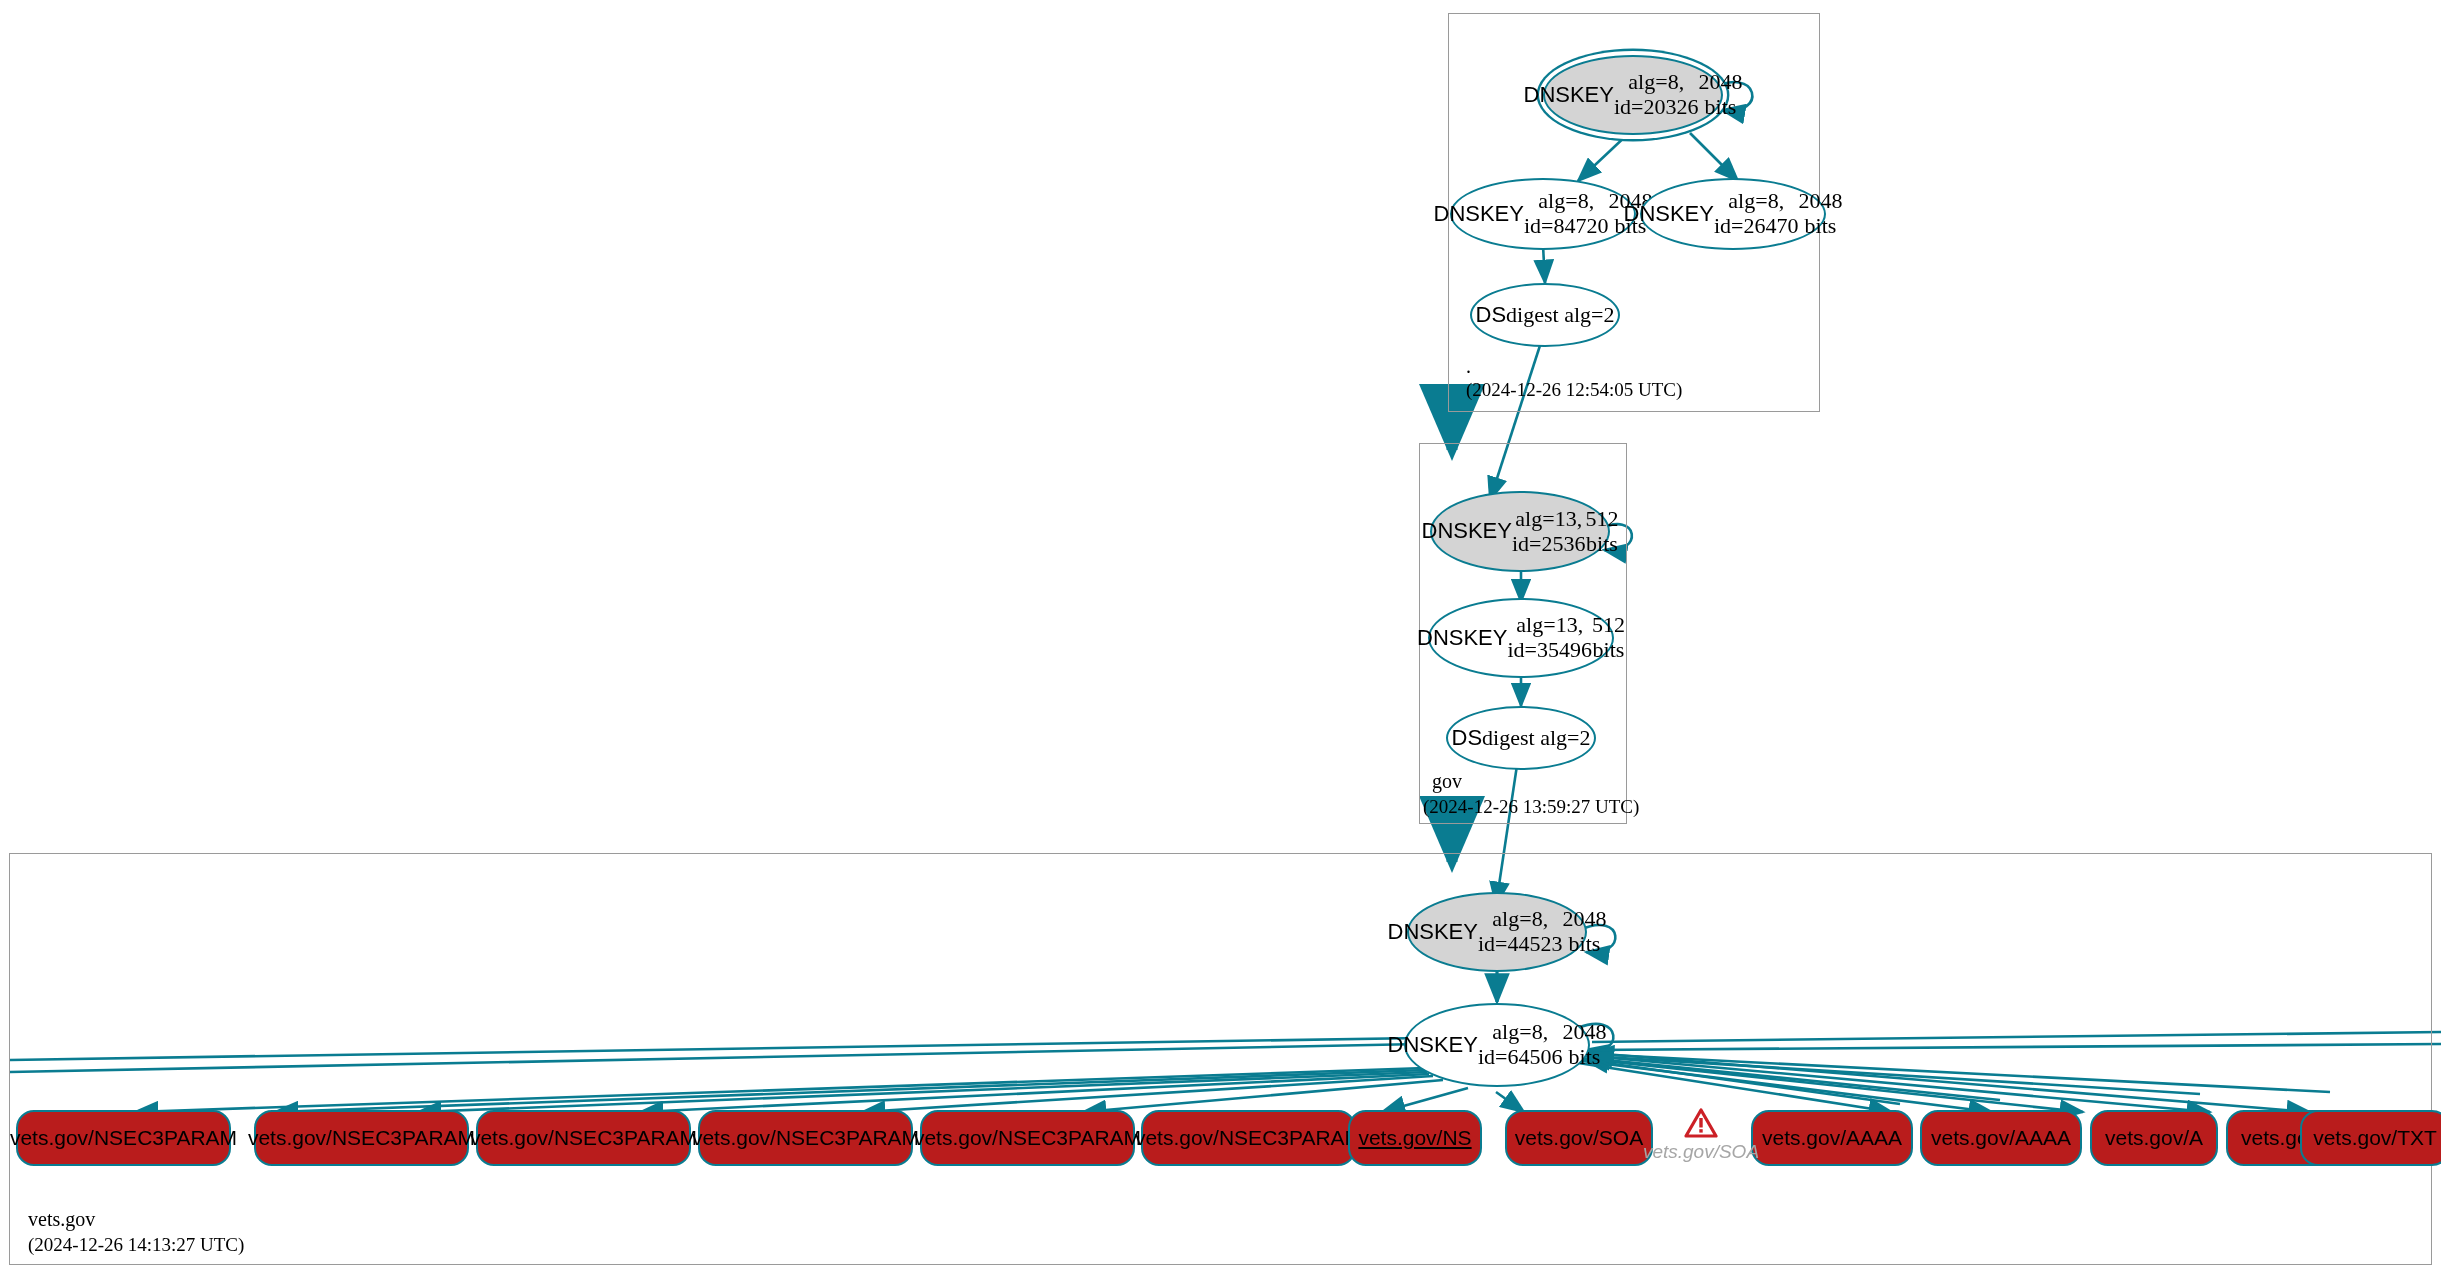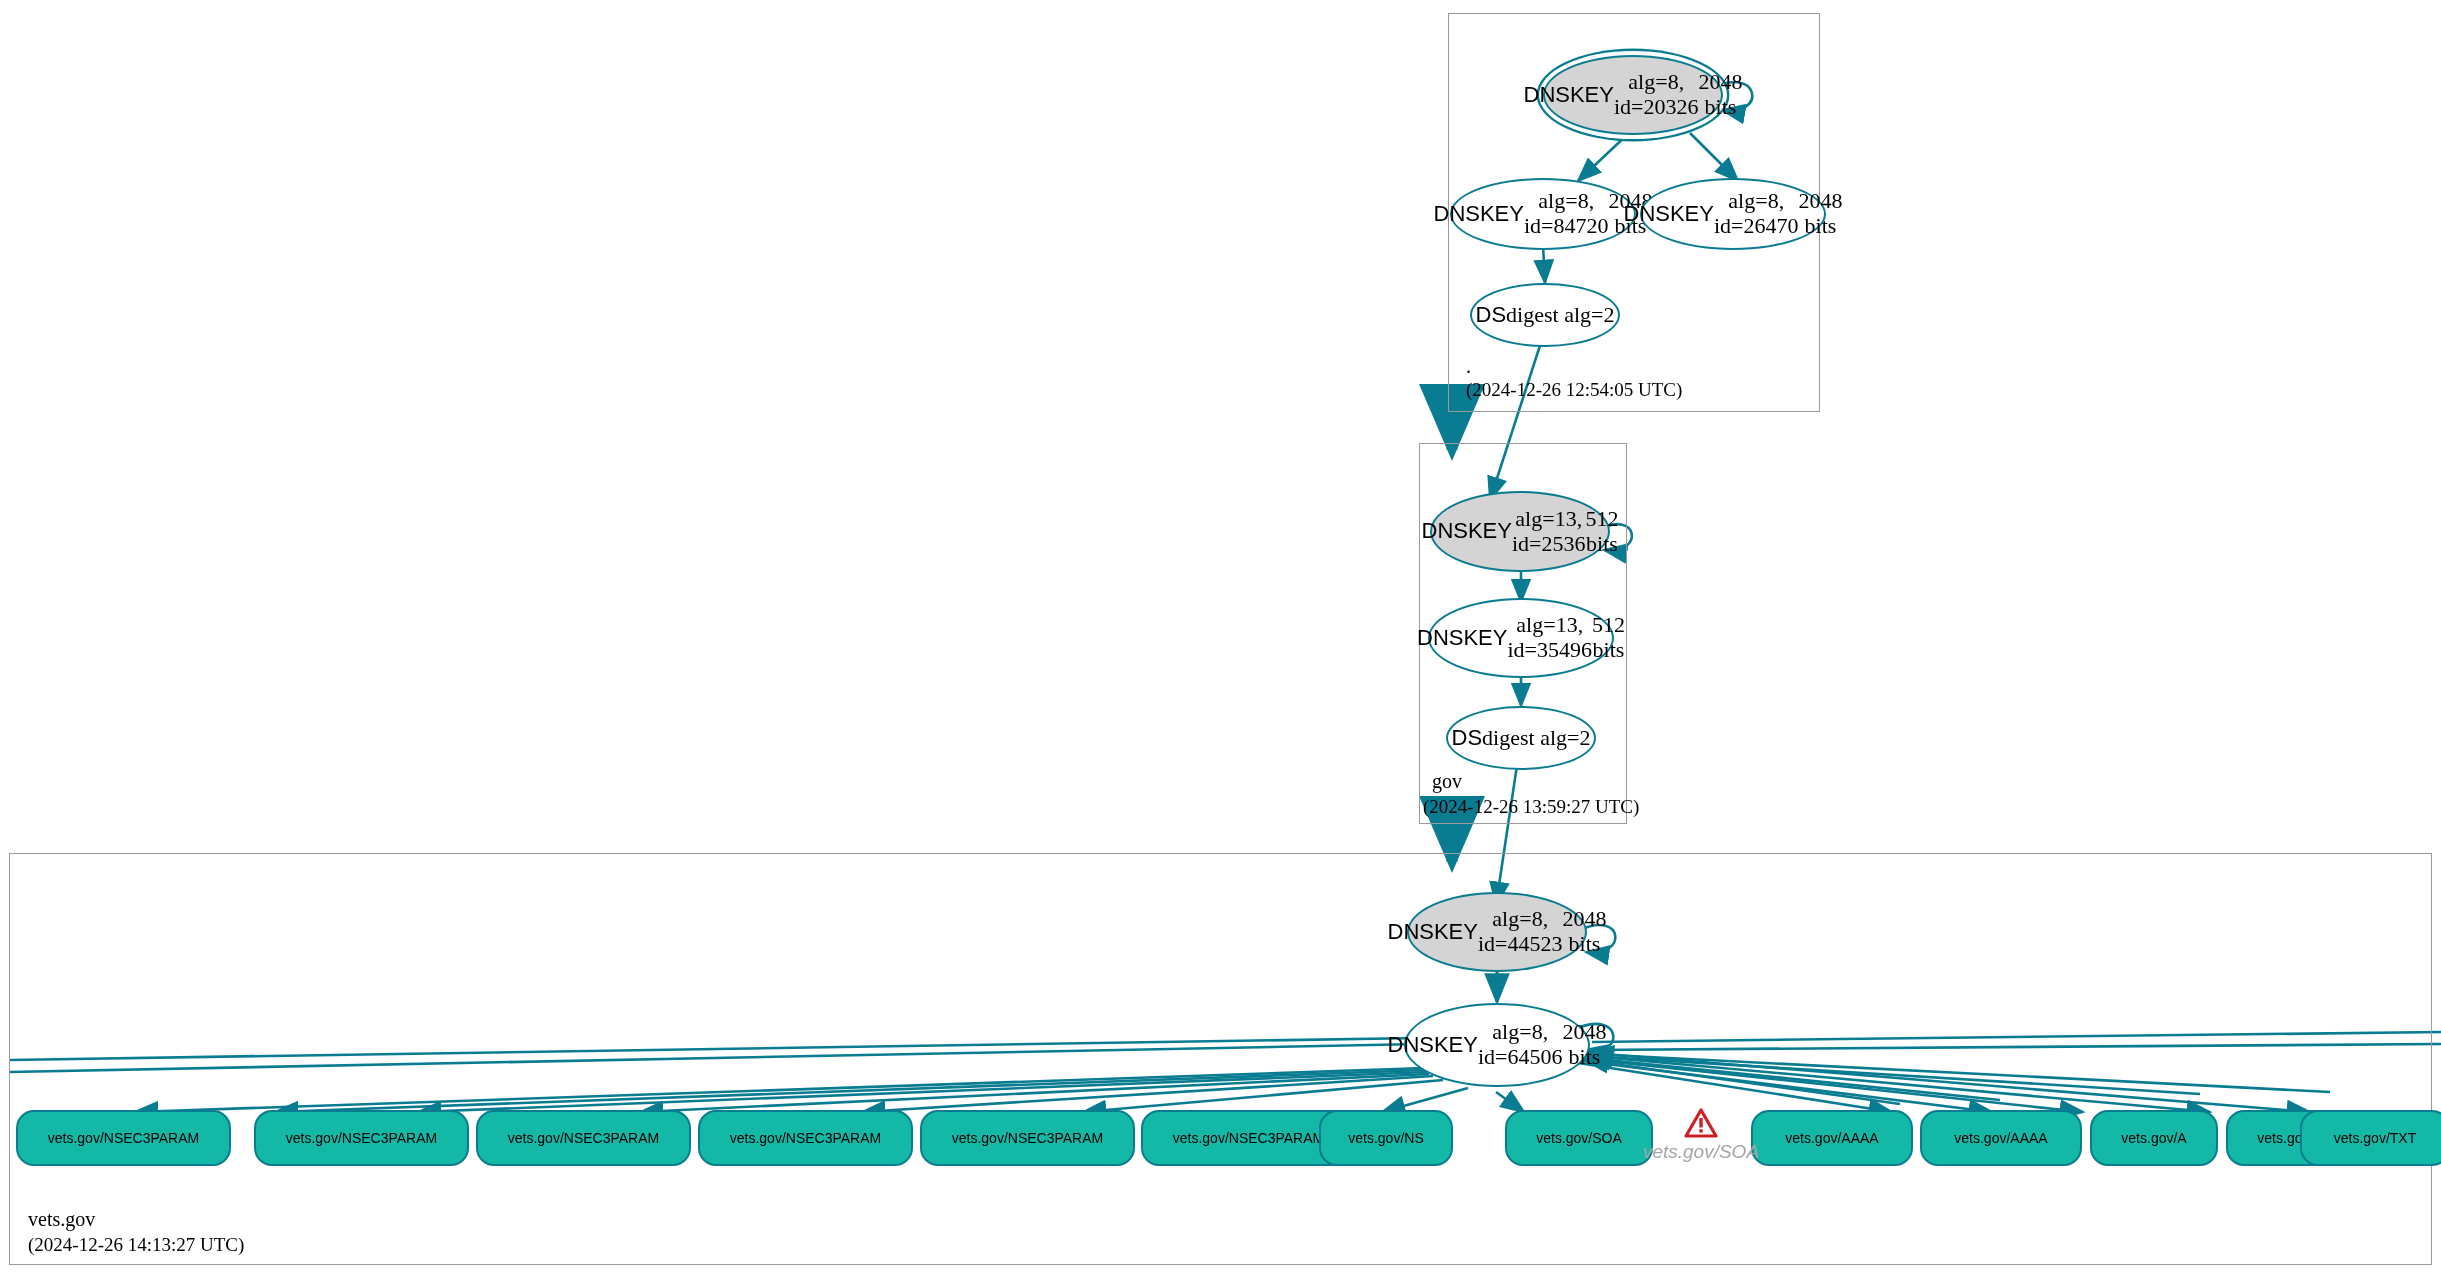--- a/index.html
+++ b/index.html
@@ -73,27 +73,27 @@
   .node-sub {
     font-family: "Liberation Serif", serif;
     font-size: 22px;
     color: #000000;
   }
   .rr-box {
     position: absolute;
     box-sizing: border-box;
     border: 2.6px solid #0a7c91;
     border-radius: 18px;
-    background: #14b8a6;
+    background: #b91c1c;
     display: flex;
     align-items: center;
     justify-content: center;
     text-align: center;
     font-family: "Liberation Sans", sans-serif;
-    font-size: 14px;
+    font-size: 21px;
     color: #000000;
     white-space: nowrap;
   }
   .warn {
     position: absolute;
     display: flex;
     flex-direction: column;
     align-items: center;
     justify-content: flex-start;
   }
@@ -237,21 +237,21 @@
     <span class="node-sub">alg=8, id=64506</span>
     <span class="node-sub">2048 bits</span>
   </div>
 
   <div class="rr-box" style="left:16px; top:1110px; width:215px; height:56px;">vets.gov/NSEC3PARAM</div>
   <div class="rr-box" style="left:254px; top:1110px; width:215px; height:56px;">vets.gov/NSEC3PARAM</div>
   <div class="rr-box" style="left:476px; top:1110px; width:215px; height:56px;">vets.gov/NSEC3PARAM</div>
   <div class="rr-box" style="left:698px; top:1110px; width:215px; height:56px;">vets.gov/NSEC3PARAM</div>
   <div class="rr-box" style="left:920px; top:1110px; width:215px; height:56px;">vets.gov/NSEC3PARAM</div>
   <div class="rr-box" style="left:1141px; top:1110px; width:215px; height:56px;">vets.gov/NSEC3PARAM</div>
-  <div class="rr-box" style="left:1319px; top:1110px; width:134px; height:56px;">vets.gov/NS</div>
+  <div class="rr-box" style="left:1348px; top:1110px; width:134px; height:56px;text-decoration:underline;">vets.gov/NS</div>
   <div class="rr-box" style="left:1505px; top:1110px; width:148px; height:56px;">vets.gov/SOA</div>
   <div class="rr-box" style="left:1751px; top:1110px; width:162px; height:56px;">vets.gov/AAAA</div>
   <div class="rr-box" style="left:1920px; top:1110px; width:162px; height:56px;">vets.gov/AAAA</div>
   <div class="rr-box" style="left:2090px; top:1110px; width:128px; height:56px;">vets.gov/A</div>
   <div class="rr-box" style="left:2226px; top:1110px; width:128px; height:56px;">vets.gov/A</div>
   <div class="rr-box" style="left:2300px; top:1110px; width:150px; height:56px;">vets.gov/TXT</div>
 
   <div class="warn" style="left:1636px; top:1108px; width:130px;">
     <svg width="34" height="31" viewBox="0 0 34 31">
       <path d="M17,2 L32,28 L2,28 Z" fill="#ffffff" stroke="#cc2026" stroke-width="3.2" stroke-linejoin="round"></path>

